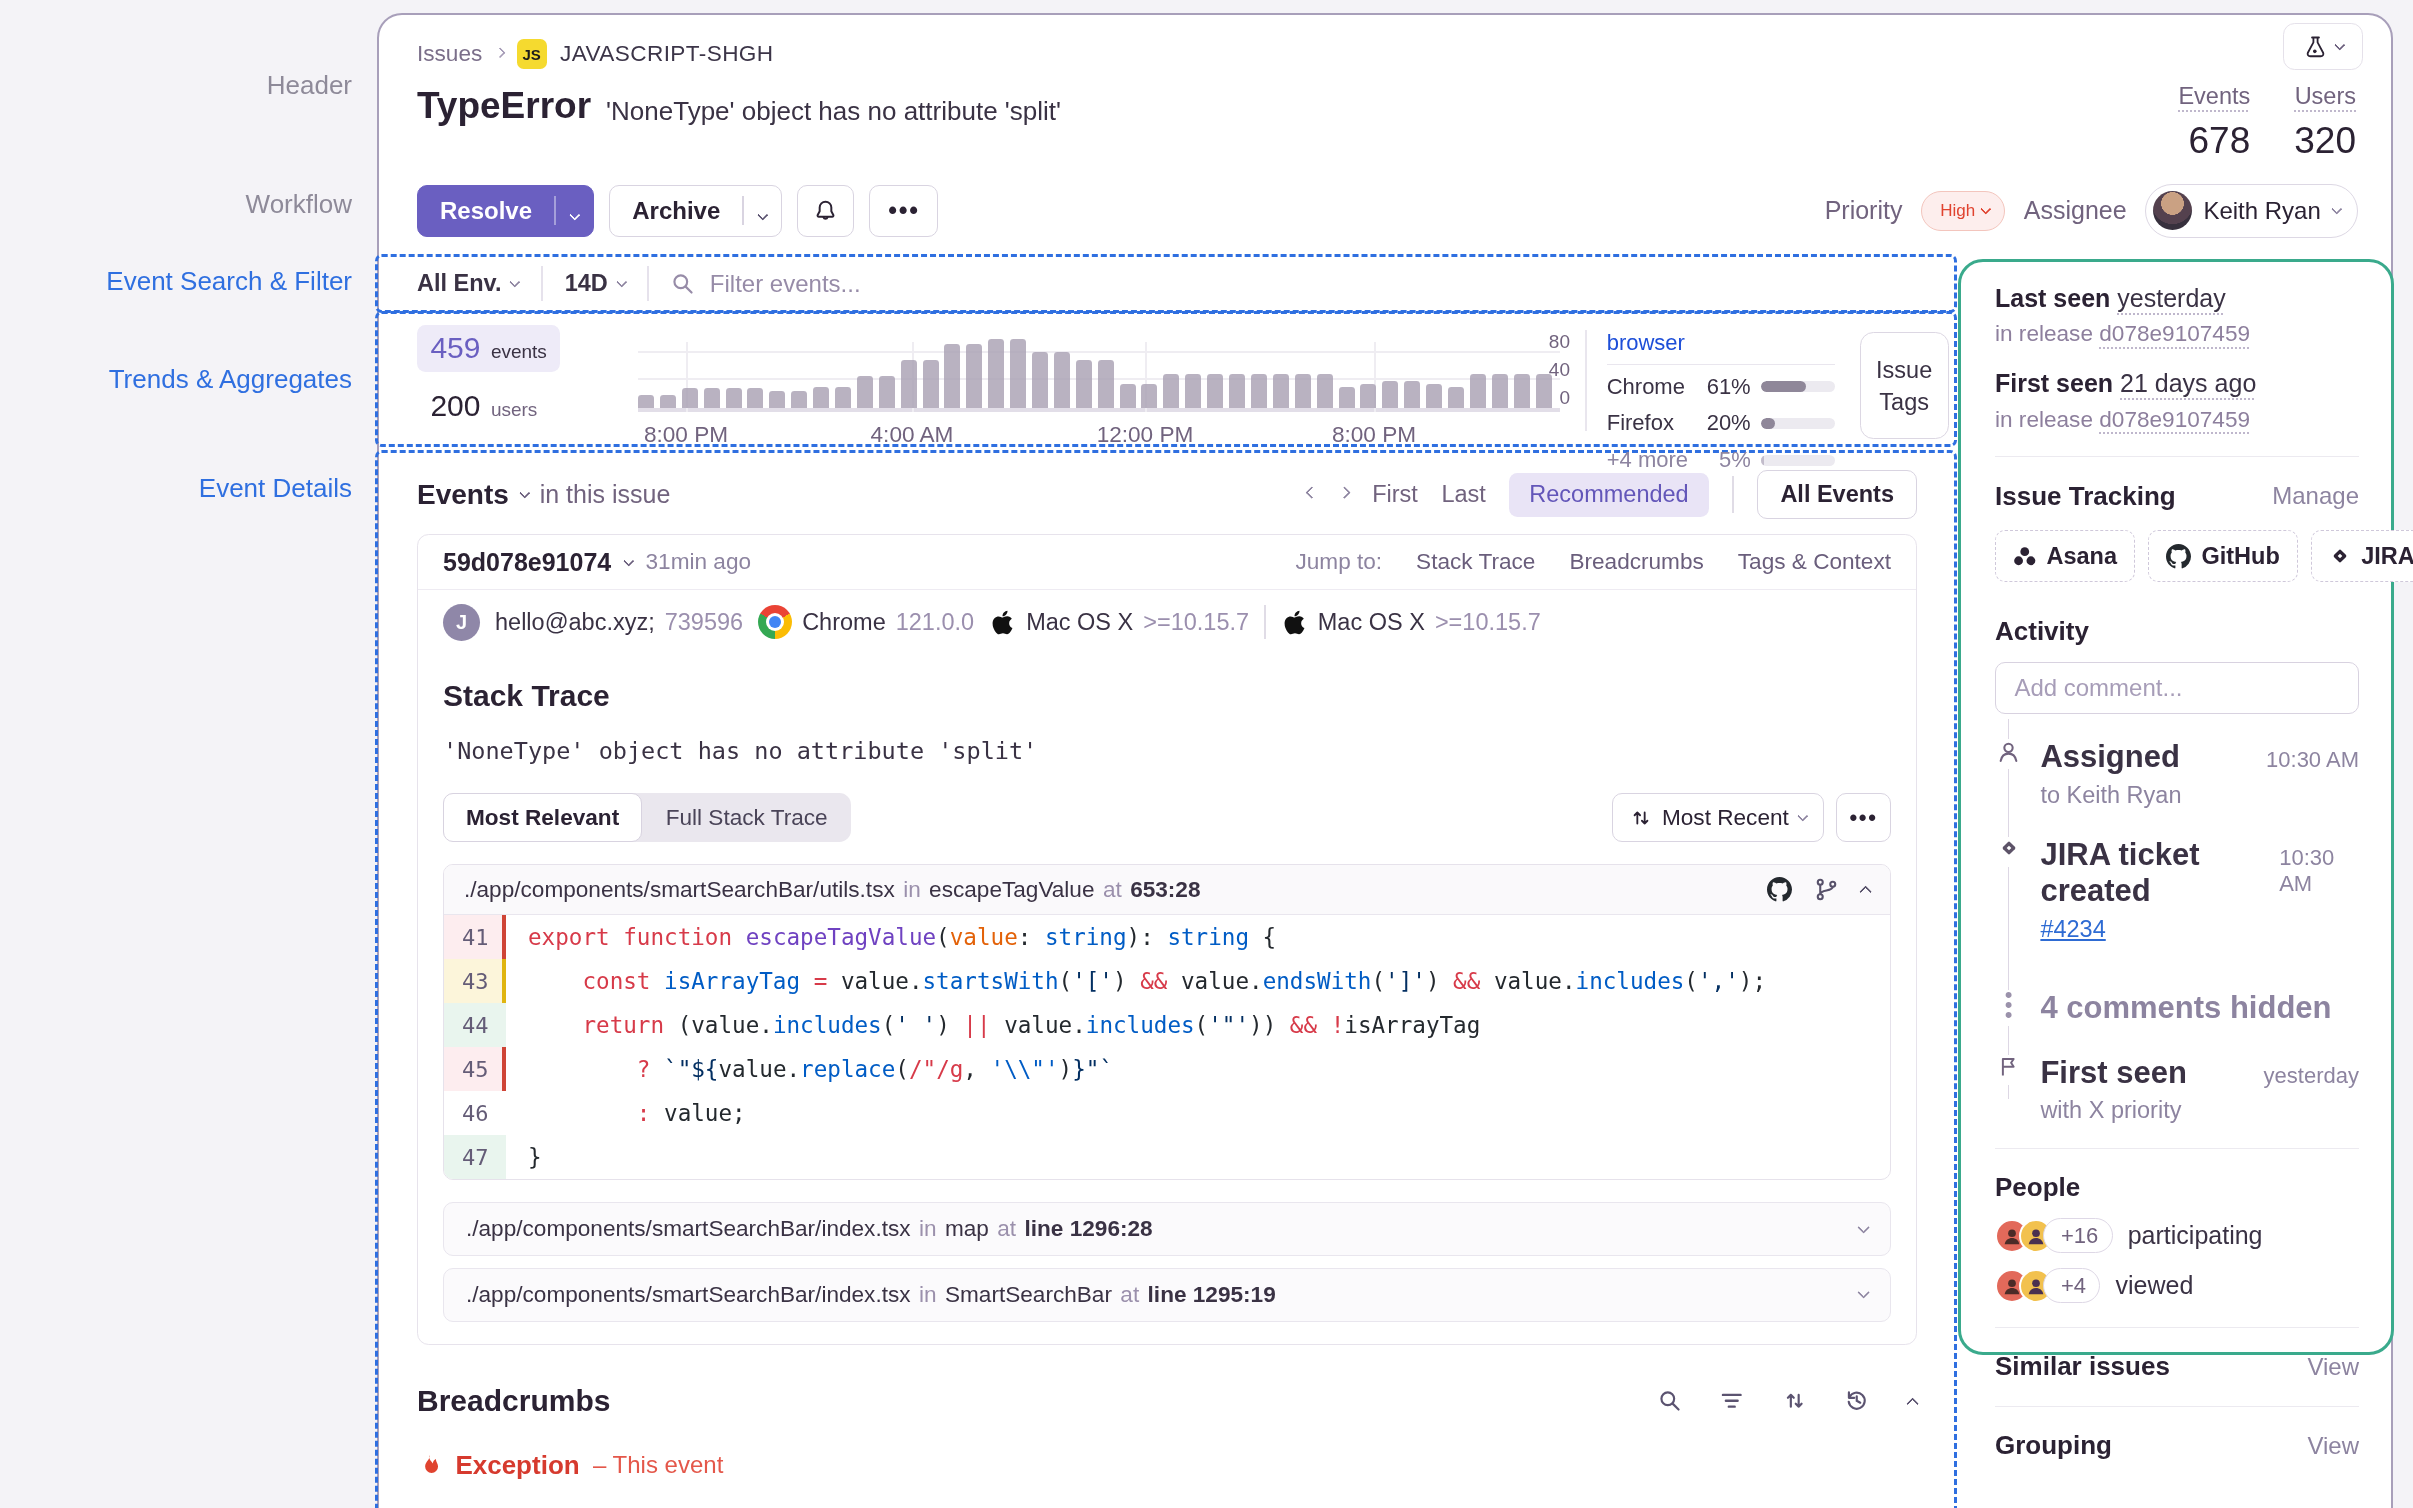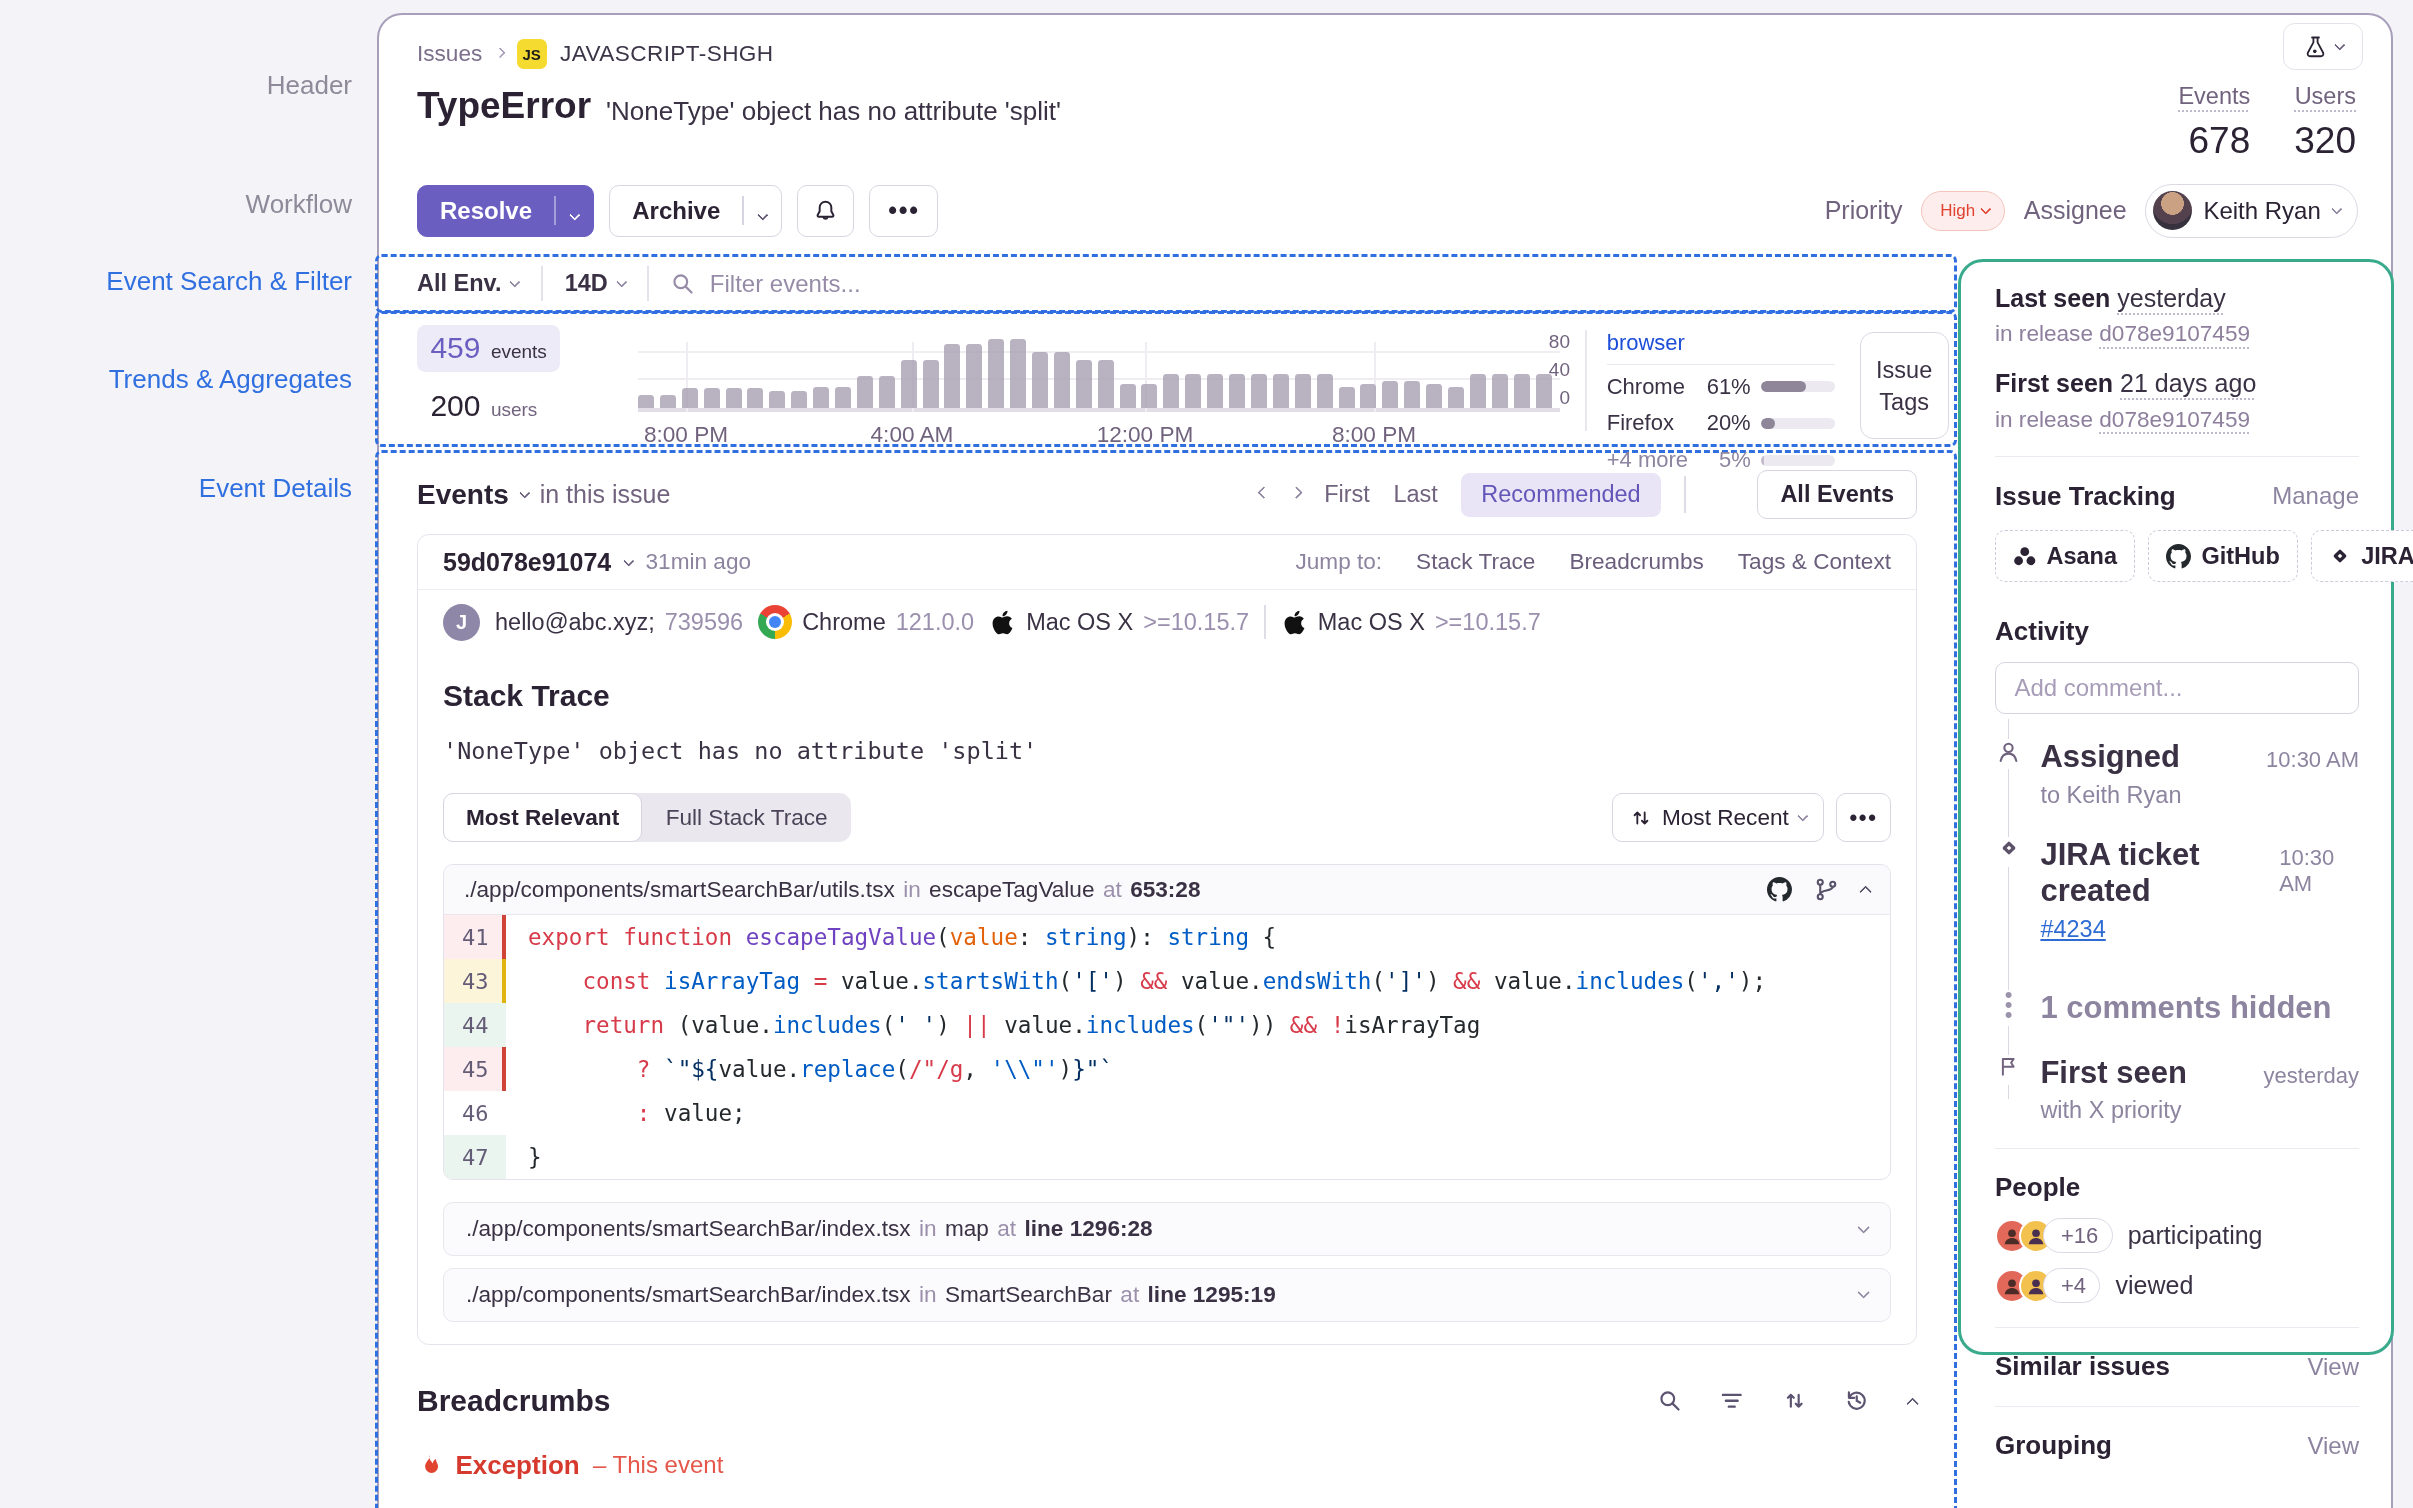--- a/index.html
+++ b/index.html
@@ -111,21 +111,21 @@
   .details{position:absolute;left:377px;top:450px;width:1579px;height:1058px;padding:15px 0 0 40px;z-index:20;}
   .ev-head{width:1500px;height:59px;display:flex;align-items:center;justify-content:space-between;}
   .ev-head-left{display:flex;align-items:center;gap:11.7px;}
   .ev-title{font-size:28px;font-weight:700;color:#2b2233;}
   .ev-sub{font-size:25px;color:#71637e;}
   .ev-nav{display:flex;align-items:center;gap:23.5px;color:#8d84a0;}
   .nav-txt{font-size:23.5px;color:#71637e;}
   .pill-reco{height:44px;border-radius:8.4px;background:#e9e4f6;color:#6356b9;font-size:23.5px;
     font-weight:500;display:flex;align-items:center;padding:0 20px;}
   .btn-allev{height:49px;border-radius:10px;border:1.7px solid #d9d4e1;background:#fff;
-    font-size:23.5px;font-weight:700;color:#2b2233;display:flex;align-items:center;padding:0 22px;margin-left:48px;}
+    font-size:23.5px;font-weight:700;color:#2b2233;display:flex;align-items:center;padding:0 22px;}
   .ev-card{margin-top:10px;width:1500px;border:1.7px solid #e7e3ec;border-radius:11.7px;background:#fff;}
   .ev-row1{height:55px;display:flex;align-items:center;justify-content:space-between;
     padding:0 25px;border-bottom:1.7px solid #eeebf2;}
   .ev-id{display:flex;align-items:center;gap:13.4px;}
   .ev-id .id{font-size:25px;font-weight:700;}
   .ev-id .age{font-size:22.6px;color:#8d84a0;}
   .jump{display:flex;align-items:center;gap:34px;font-size:22.6px;color:#6a5e7c;}
   .jump .jlbl{color:#8d84a0;}
   .ev-row2{display:flex;align-items:center;gap:15px;padding:0 25px;height:64px;font-size:23.5px;}
   .tag-chip{display:flex;align-items:center;gap:10px;}
@@ -708,21 +708,21 @@
           <span class="tl-title">JIRA ticket created</span>
           <span class="tl-time">10:30 AM</span>
         </div>
         <span class="tl-link">#4234</span>
       </div>
     </div>
 
     <div class="tl-item" style="margin-top:47px">
       <span class="tl-dots">•<br>•<br>•</span>
       <div class="tl-body">
-        <div class="tl-title" style="color:#8d84a0">1 comments hidden</div>
+        <div class="tl-title" style="color:#8d84a0">4 comments hidden</div>
       </div>
     </div>
 
     <div class="tl-item" style="margin-bottom:0">
       <span class="tl-icon">
         <svg width="23.5" height="23.5" viewBox="0 0 24 24" fill="none" stroke="#71637e" stroke-width="2">
           <path d="M6 21V4h11l-2.6 4L17 12H6" stroke-linejoin="round"></path>
         </svg>
       </span>
       <div class="tl-body">

